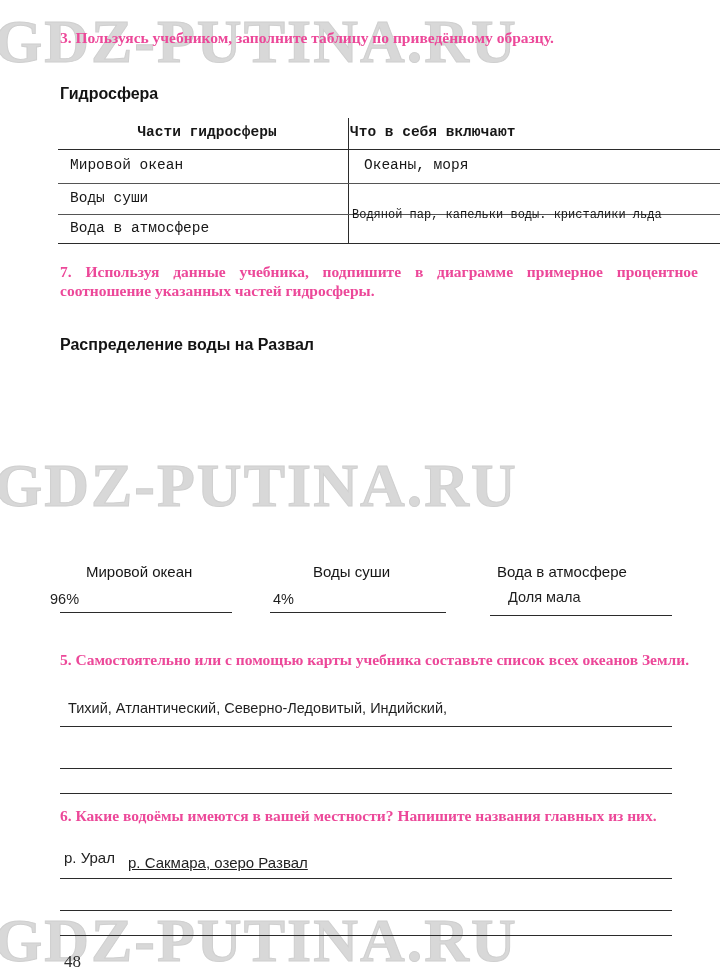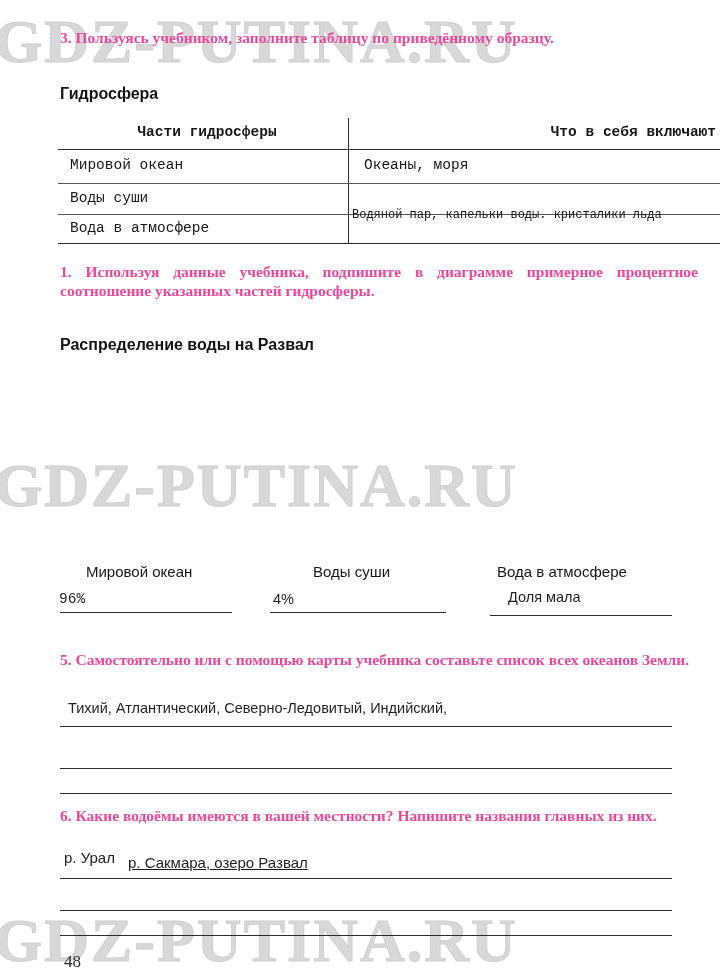--- a/index.html
+++ b/index.html
@@ -135,32 +135,32 @@
 
   <div class="tbl">
     <div class="vline"></div>
 
     <div class="hline" style="top:31px;"></div>
     <div class="hline soft" style="top:65px;"></div>
     <div class="hline soft" style="top:96px;"></div>
     <div class="hline" style="top:125px;"></div>
 
     <div class="cell head" style="left:14px;top:6px;width:270px;text-align:center;">Части гидросферы</div>
-    <div class="cell head" style="left:292px;top:6px;width:366px;text-align:right;">Что в себя включают</div>
+    <div class="cell head" style="left:292px;top:6px;width:366px;text-align:left;">Что в себя включают</div>
 
     <div class="cell" style="left:12px;top:39px;">Мировой океан</div>
     <div class="cell" style="left:306px;top:39px;">Океаны, моря</div>
 
     <div class="cell" style="left:12px;top:72px;">Воды суши</div>
 
     <div class="cell" style="left:12px;top:102px;">Вода в атмосфере</div>
     <div class="cell" style="left:294px;top:90px;font-size:12px;">Водяной пар, капельки воды. кристалики льда</div>
   </div>
 
-  <div class="serif-q" style="left:60px;top:262px;width:638px;">1. Используя данные учебника, подпишите в диаграмме примерное процентное соотношение указанных частей гидросферы.</div>
+  <div class="serif-q" style="left:60px;top:262px;width:638px;">7. Используя данные учебника, подпишите в диаграмме примерное процентное соотношение указанных частей гидросферы.</div>
 
   <div class="sans-h" style="left:60px;top:336px;">Распределение воды на Развал</div>
 
   <div class="diagram">
     <svg width="727" height="200" viewBox="0 0 727 200">
       <defs>
         <clipPath id="bodyclip">
           <rect x="195" y="425" width="290" height="80"></rect>
         </clipPath>
       </defs>
@@ -190,21 +190,21 @@
       <path d="M475,552 L338,503" fill="none" stroke="#1b1b1b" stroke-width="1.8"></path>
       <circle cx="338" cy="503" r="2.1" fill="#1b1b1b"></circle>
     </svg>
 
     
     <div class="lbl" style="left:86px;top:198px;">Мировой океан</div>
     <div class="lbl" style="left:313px;top:198px;">Воды суши</div>
     <div class="lbl" style="left:497px;top:198px;">Вода в атмосфере</div>
   </div>
 
-  <div class="hand" style="left:59px;top:591px;font-family:Liberation Mono, monospace;">96%</div>
+  <div class="hand" style="left:50px;top:591px;">96%</div>
   <div class="rule" style="left:60px;top:612px;width:172px;"></div>
 
   <div class="hand" style="left:273px;top:591px;">4%</div>
   <div class="rule" style="left:270px;top:612px;width:176px;"></div>
 
   <div class="hand" style="left:508px;top:589px;text-align:right;">Доля мала</div>
   <div class="rule" style="left:490px;top:615px;width:182px;"></div>
 
   <div class="serif-q" style="left:60px;top:650px;width:638px;">5. Самостоятельно или с помощью карты учебника составьте список всех океанов Земли.</div>
 

